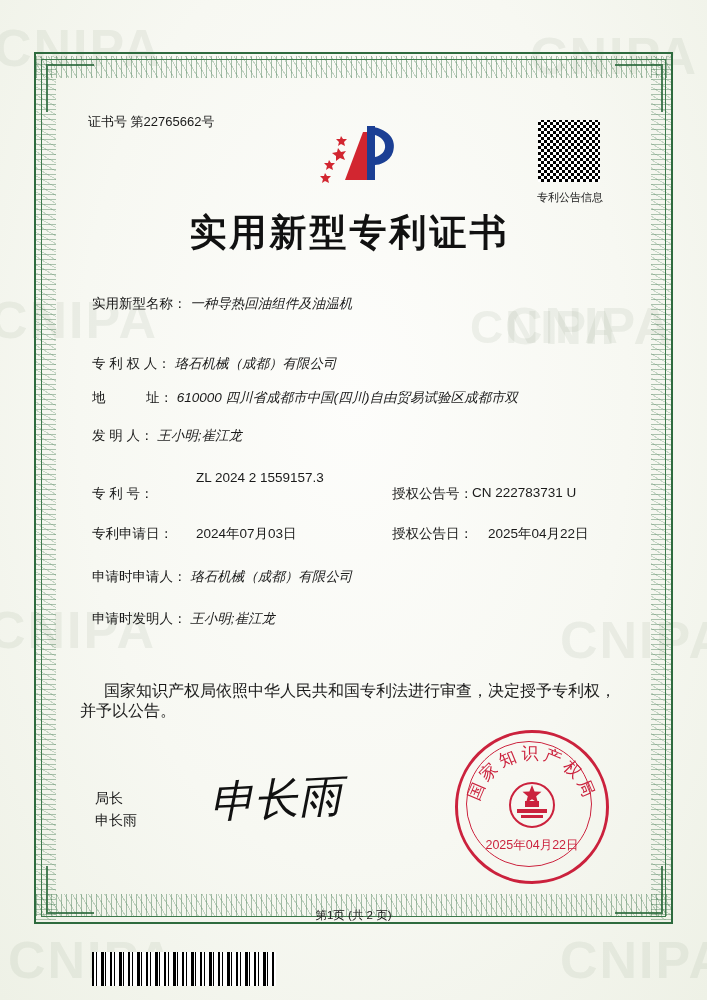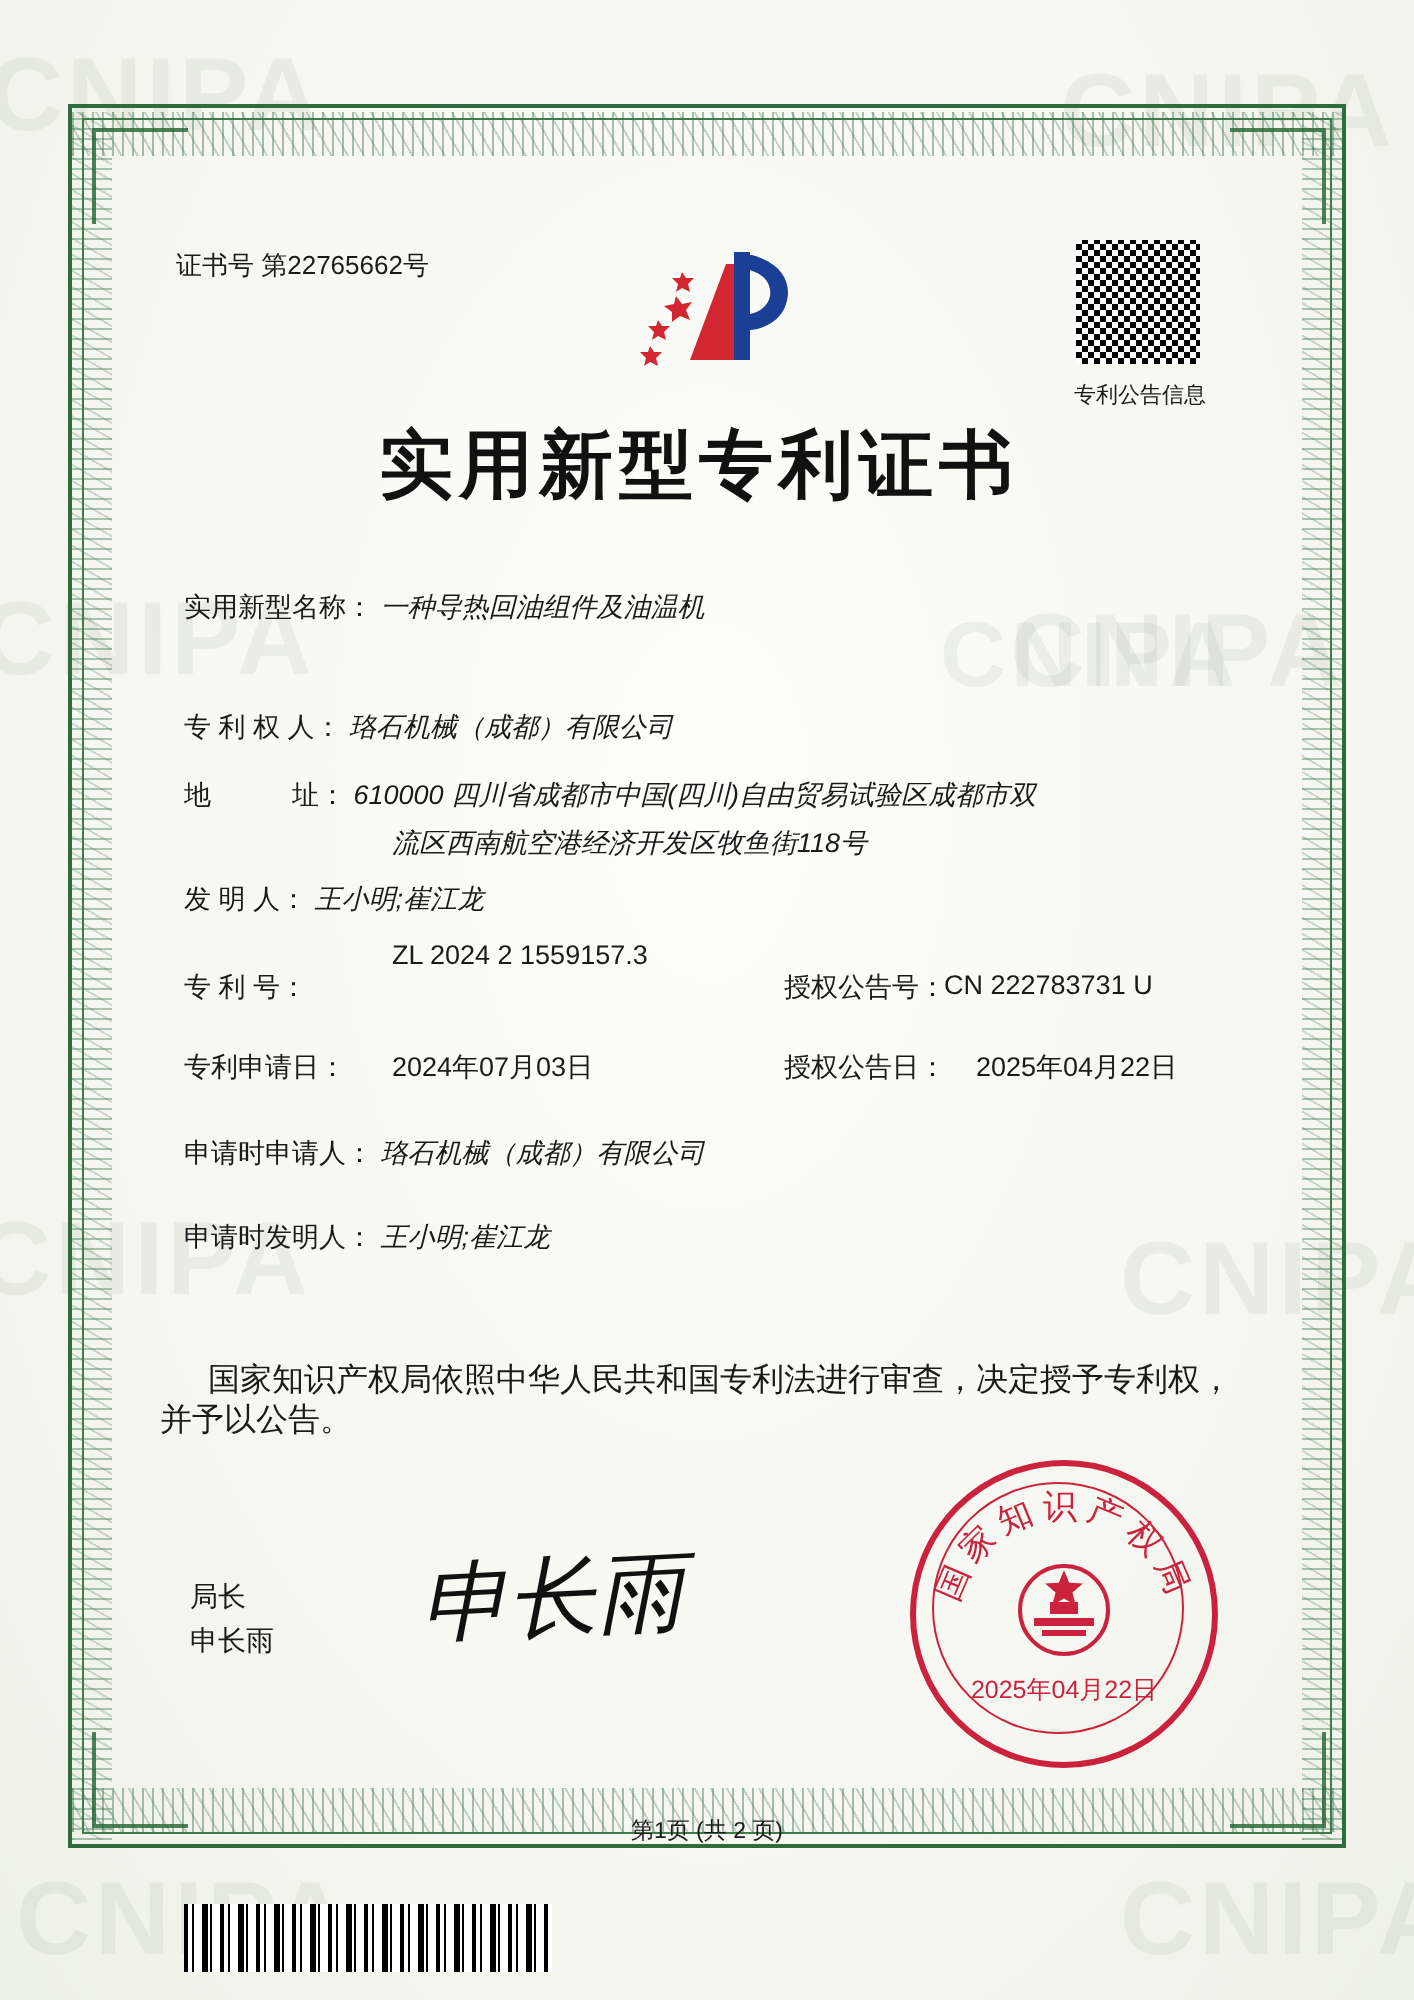--- a/index.html
+++ b/index.html
@@ -90,21 +90,21 @@
     opacity: .85;
   }
   .corner.tl { left: 46px; top: 64px; border-right: none; border-bottom: none; }
   .corner.tr { left: 615px; top: 64px; border-left: none; border-bottom: none; }
   .corner.bl { left: 46px; top: 866px; border-right: none; border-top: none; }
   .corner.br { left: 615px; top: 866px; border-left: none; border-top: none; }
 
   
   .cert-no {
     position: absolute;
-    left: 88px; top: 124px;
+    left: 88px; top: 113px;
     font-size: 13px;
     color: #1a1a1a;
   }
 
   .emblem {
     position: absolute;
     left: 305px; top: 118px;
     width: 105px; height: 72px;
   }
 
@@ -291,25 +291,22 @@
 
   <div class="field" style="left:92px; top:355px;">
     <span class="lbl">专 利 权 人：</span>
     <span class="val">珞石机械（成都）有限公司</span>
   </div>
 
   <div class="field" style="left:92px; top:389px;">
     <span class="lbl">地　　　址：</span>
     <span class="val">610000 四川省成都市中国(四川)自由贸易试验区成都市双</span>
   </div>
-  <div class="field" style="left:196px; top:413px;">
-    <span class="val">流区西南航空港经济开发区牧鱼街118号</span>
-  </div>
-
-  <div class="field" style="left:92px; top:441px;text-align:right;">
+
+  <div class="field" style="left:92px; top:427px;text-align:right;">
     <span class="lbl">发 明 人：</span>
     <span class="val">王小明;崔江龙</span>
   </div>
 
   <div class="field" style="left:92px; top:485px;">
     <span class="lbl">专 利 号：</span>
   </div>
   <div class="field" style="left:196px; top:470px;">ZL 2024 2 1559157.3</div>
   <div class="field" style="left:392px; top:485px;">授权公告号：</div>
   <div class="field" style="left:472px; top:485px;">CN 222783731 U</div>

